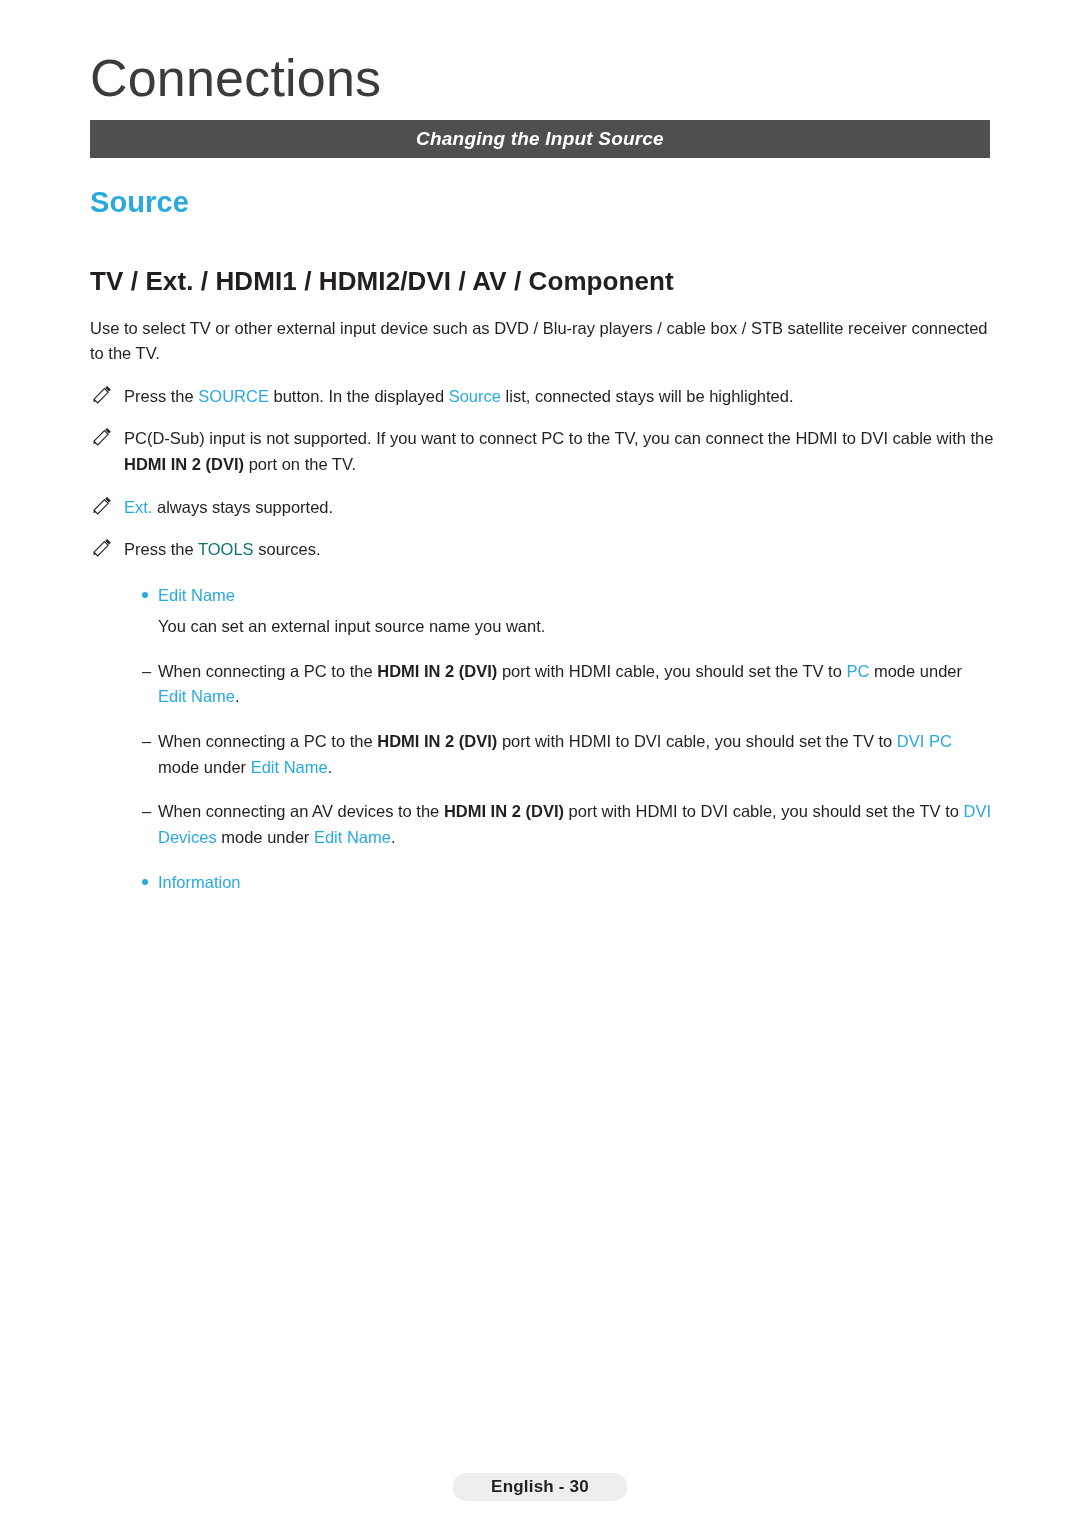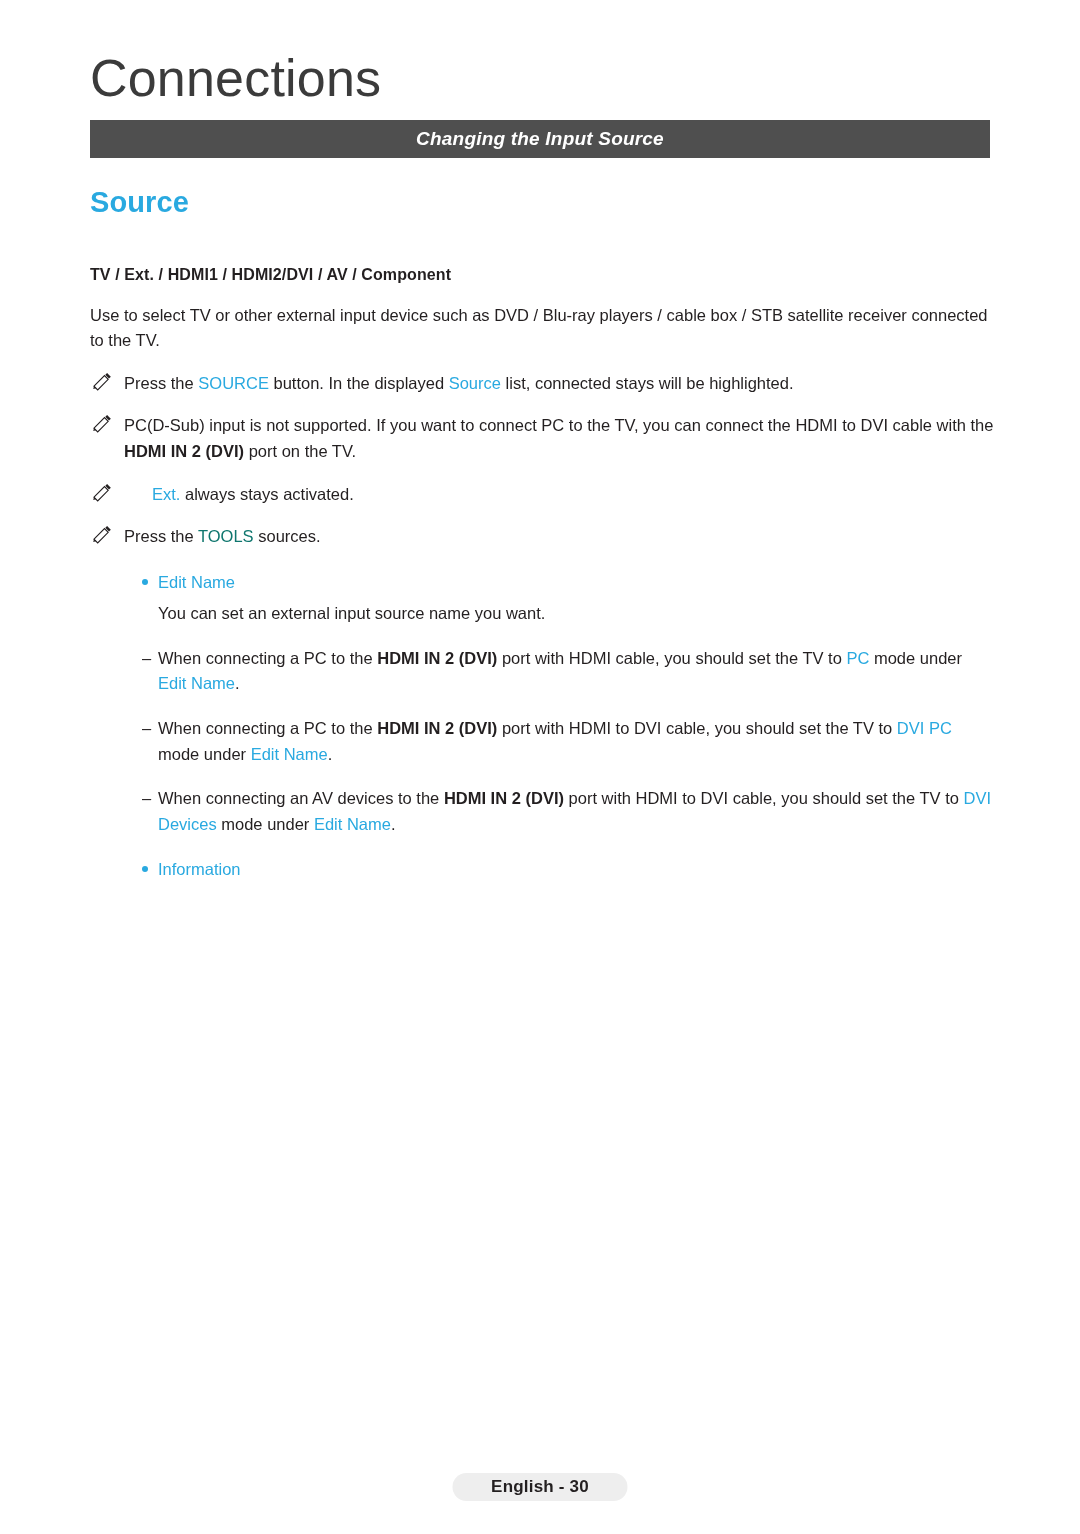--- a/index.html
+++ b/index.html
@@ -60,21 +60,21 @@
   h1.blue-title {
     margin: 0;
     font-size: 29px;
     font-weight: bold;
     color: #29a9e0;
     letter-spacing: 0.1px;
     line-height: 1.2;
   }
   h2.sub-title {
     margin: 46px 0 0 0;
-    font-size: 16px;
+    font-size: 26px;
     font-weight: bold;
     color: #231f20;
     letter-spacing: 0.1px;
   }
   p.para {
     margin: 19px 0 0 0;
     font-size: 16.5px;
     line-height: 1.55;
     color: #231f20;
   }
@@ -196,21 +196,21 @@
     </div>
 
     <div class="note">
       <span class="pencil">
         <svg viewBox="0 0 22 18" width="22" height="18" xmlns="http://www.w3.org/2000/svg">
           <path d="M2 15.2 L12.5 4.6 L16.2 8.3 L5.7 18.9 Z" fill="none" stroke="#231f20" stroke-width="1.1" transform="translate(0,-2)"></path>
           <path d="M13.3 3.8 L15.1 2 L18.8 5.7 L17 7.5 Z" fill="#231f20" transform="translate(0,-2)"></path>
           <path d="M2 15.2 L1.2 18 L4 17.2 Z" fill="#231f20" transform="translate(0,-2)"></path>
         </svg>
       </span>
-      <span id="note-2"><span style="color: rgb(41, 169, 224); margin-left: 28px;">Ext.</span><span> always stays activated.</span></span>
+      <span id="note-2"><span style="color: rgb(41, 169, 224);">Ext.</span><span> always stays supported.</span></span>
     </div>
 
     <div class="note">
       <span class="pencil">
         <svg viewBox="0 0 22 18" width="22" height="18" xmlns="http://www.w3.org/2000/svg">
           <path d="M2 15.2 L12.5 4.6 L16.2 8.3 L5.7 18.9 Z" fill="none" stroke="#231f20" stroke-width="1.1" transform="translate(0,-2)"></path>
           <path d="M13.3 3.8 L15.1 2 L18.8 5.7 L17 7.5 Z" fill="#231f20" transform="translate(0,-2)"></path>
           <path d="M2 15.2 L1.2 18 L4 17.2 Z" fill="#231f20" transform="translate(0,-2)"></path>
         </svg>
       </span>

